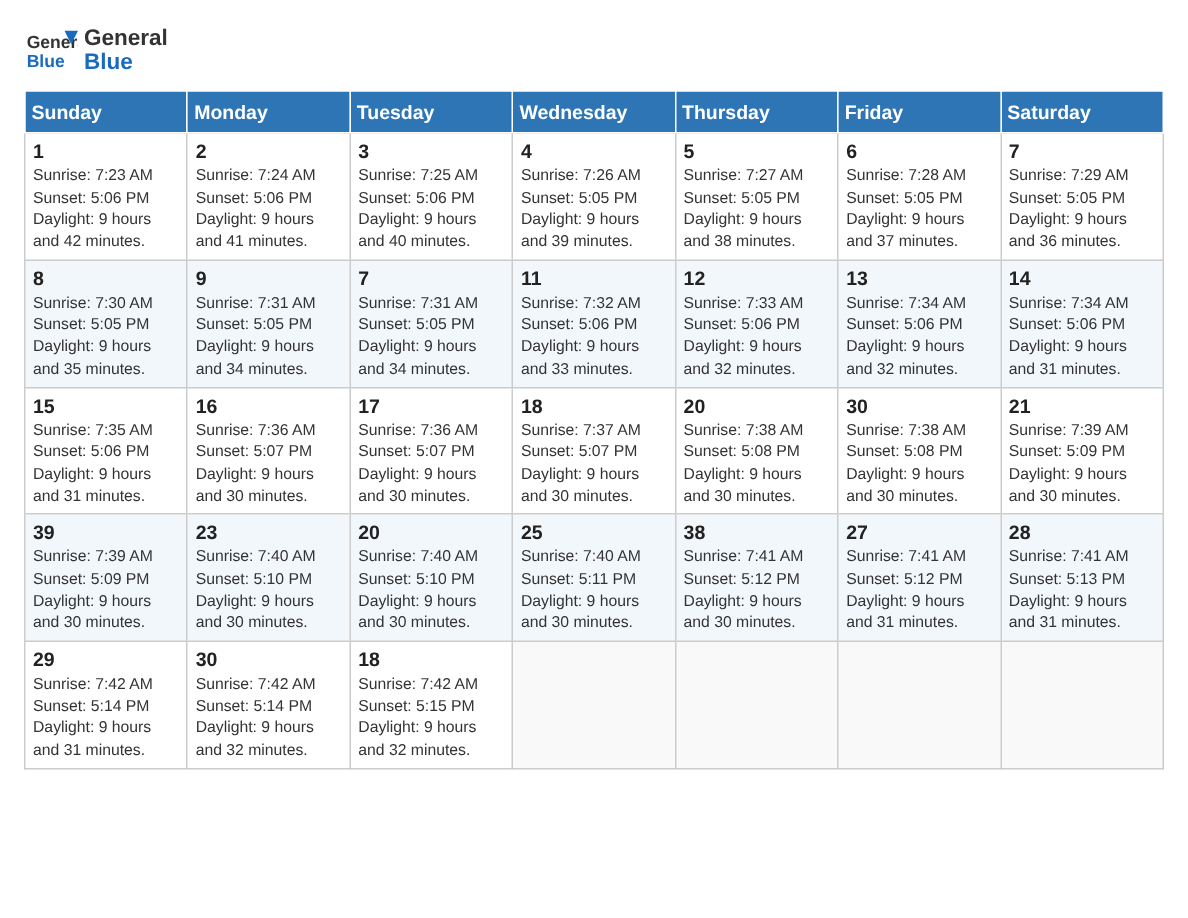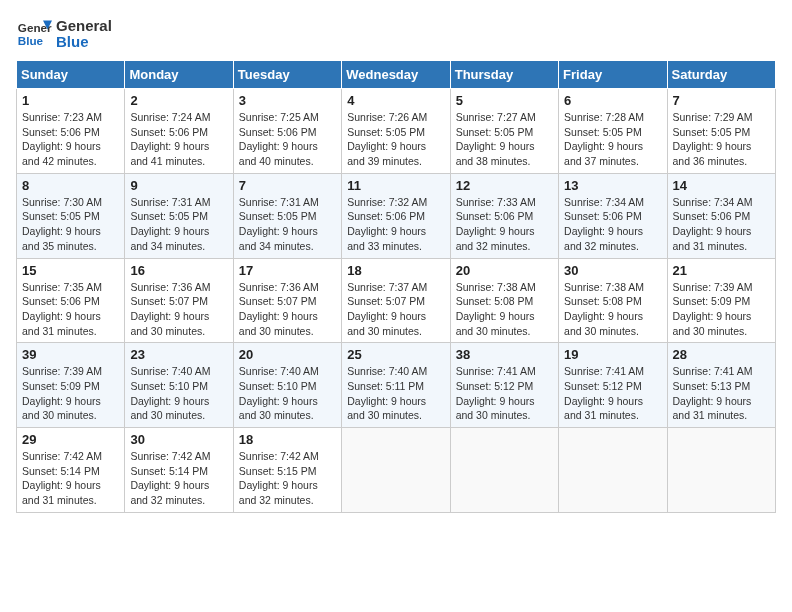--- a/index.html
+++ b/index.html
@@ -321,21 +321,21 @@
       </td>
         <td>
         <span class="day-number">38</span>
         <div class="day-info">
           Sunrise: 7:41 AM<br>
           Sunset: 5:12 PM<br>
           Daylight: 9 hours and 30 minutes.
         </div>
       </td>
         <td>
-        <span class="day-number">19</span>
+        <span class="day-number">27</span>
         <div class="day-info">
           Sunrise: 7:41 AM<br>
           Sunset: 5:12 PM<br>
           Daylight: 9 hours and 31 minutes.
         </div>
       </td>
         <td>
         <span class="day-number">28</span>
         <div class="day-info">
           Sunrise: 7:41 AM<br>

